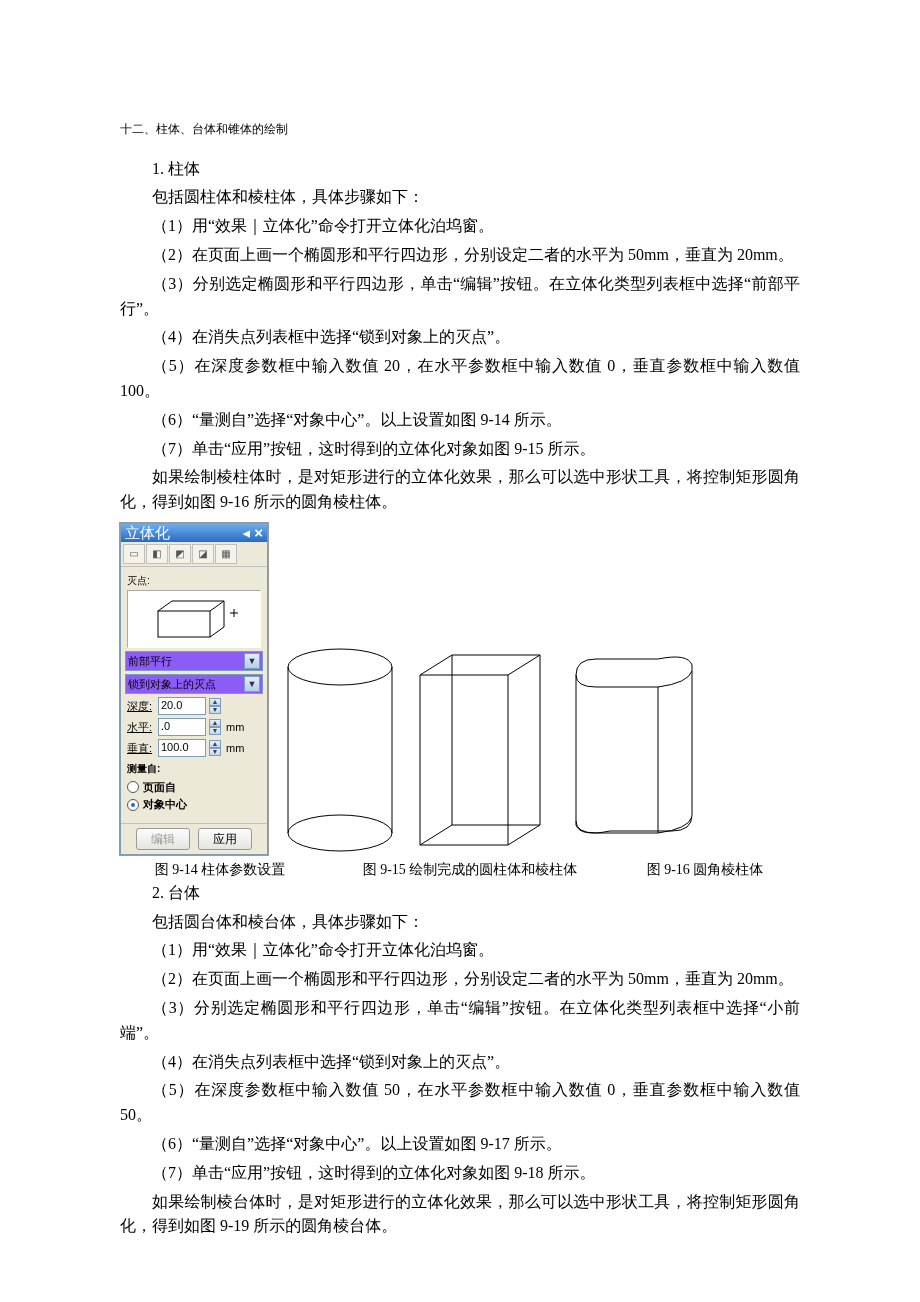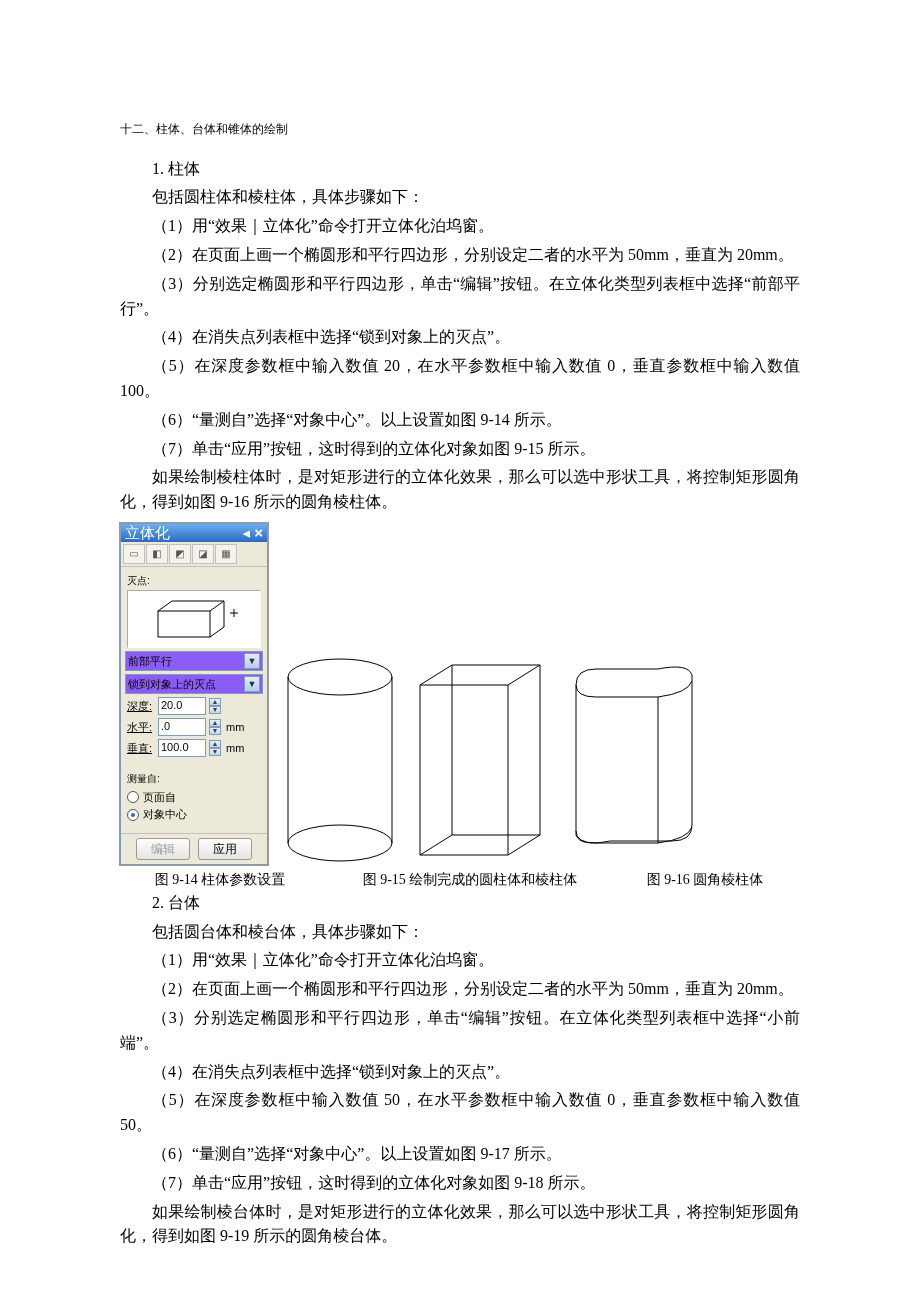--- a/index.html
+++ b/index.html
@@ -140,22 +140,23 @@
     flex:1;
     border:1px solid #7f9db9;
     background:linear-gradient(#e8f0fb,#c1d5ee);
     font-size:7px;
     line-height:6px;
     text-align:center;
     color:#345;
   }
   .pal-unit { margin-left: 2px; }
   .pal-group {
-    margin-top: 14px;
+    margin-top: 4px;
     margin-bottom: 2px;
+    font-weight: bold;
   }
   .pal-radio-row {
     display:flex; align-items:center; gap:4px;
     padding-left:2px;
     font-size:11px;
   }
   .pal-radio {
     width:10px; height:10px; border-radius:50%;
     border:1px solid #555; background:#fff;
     display:inline-flex; align-items:center; justify-content:center;

